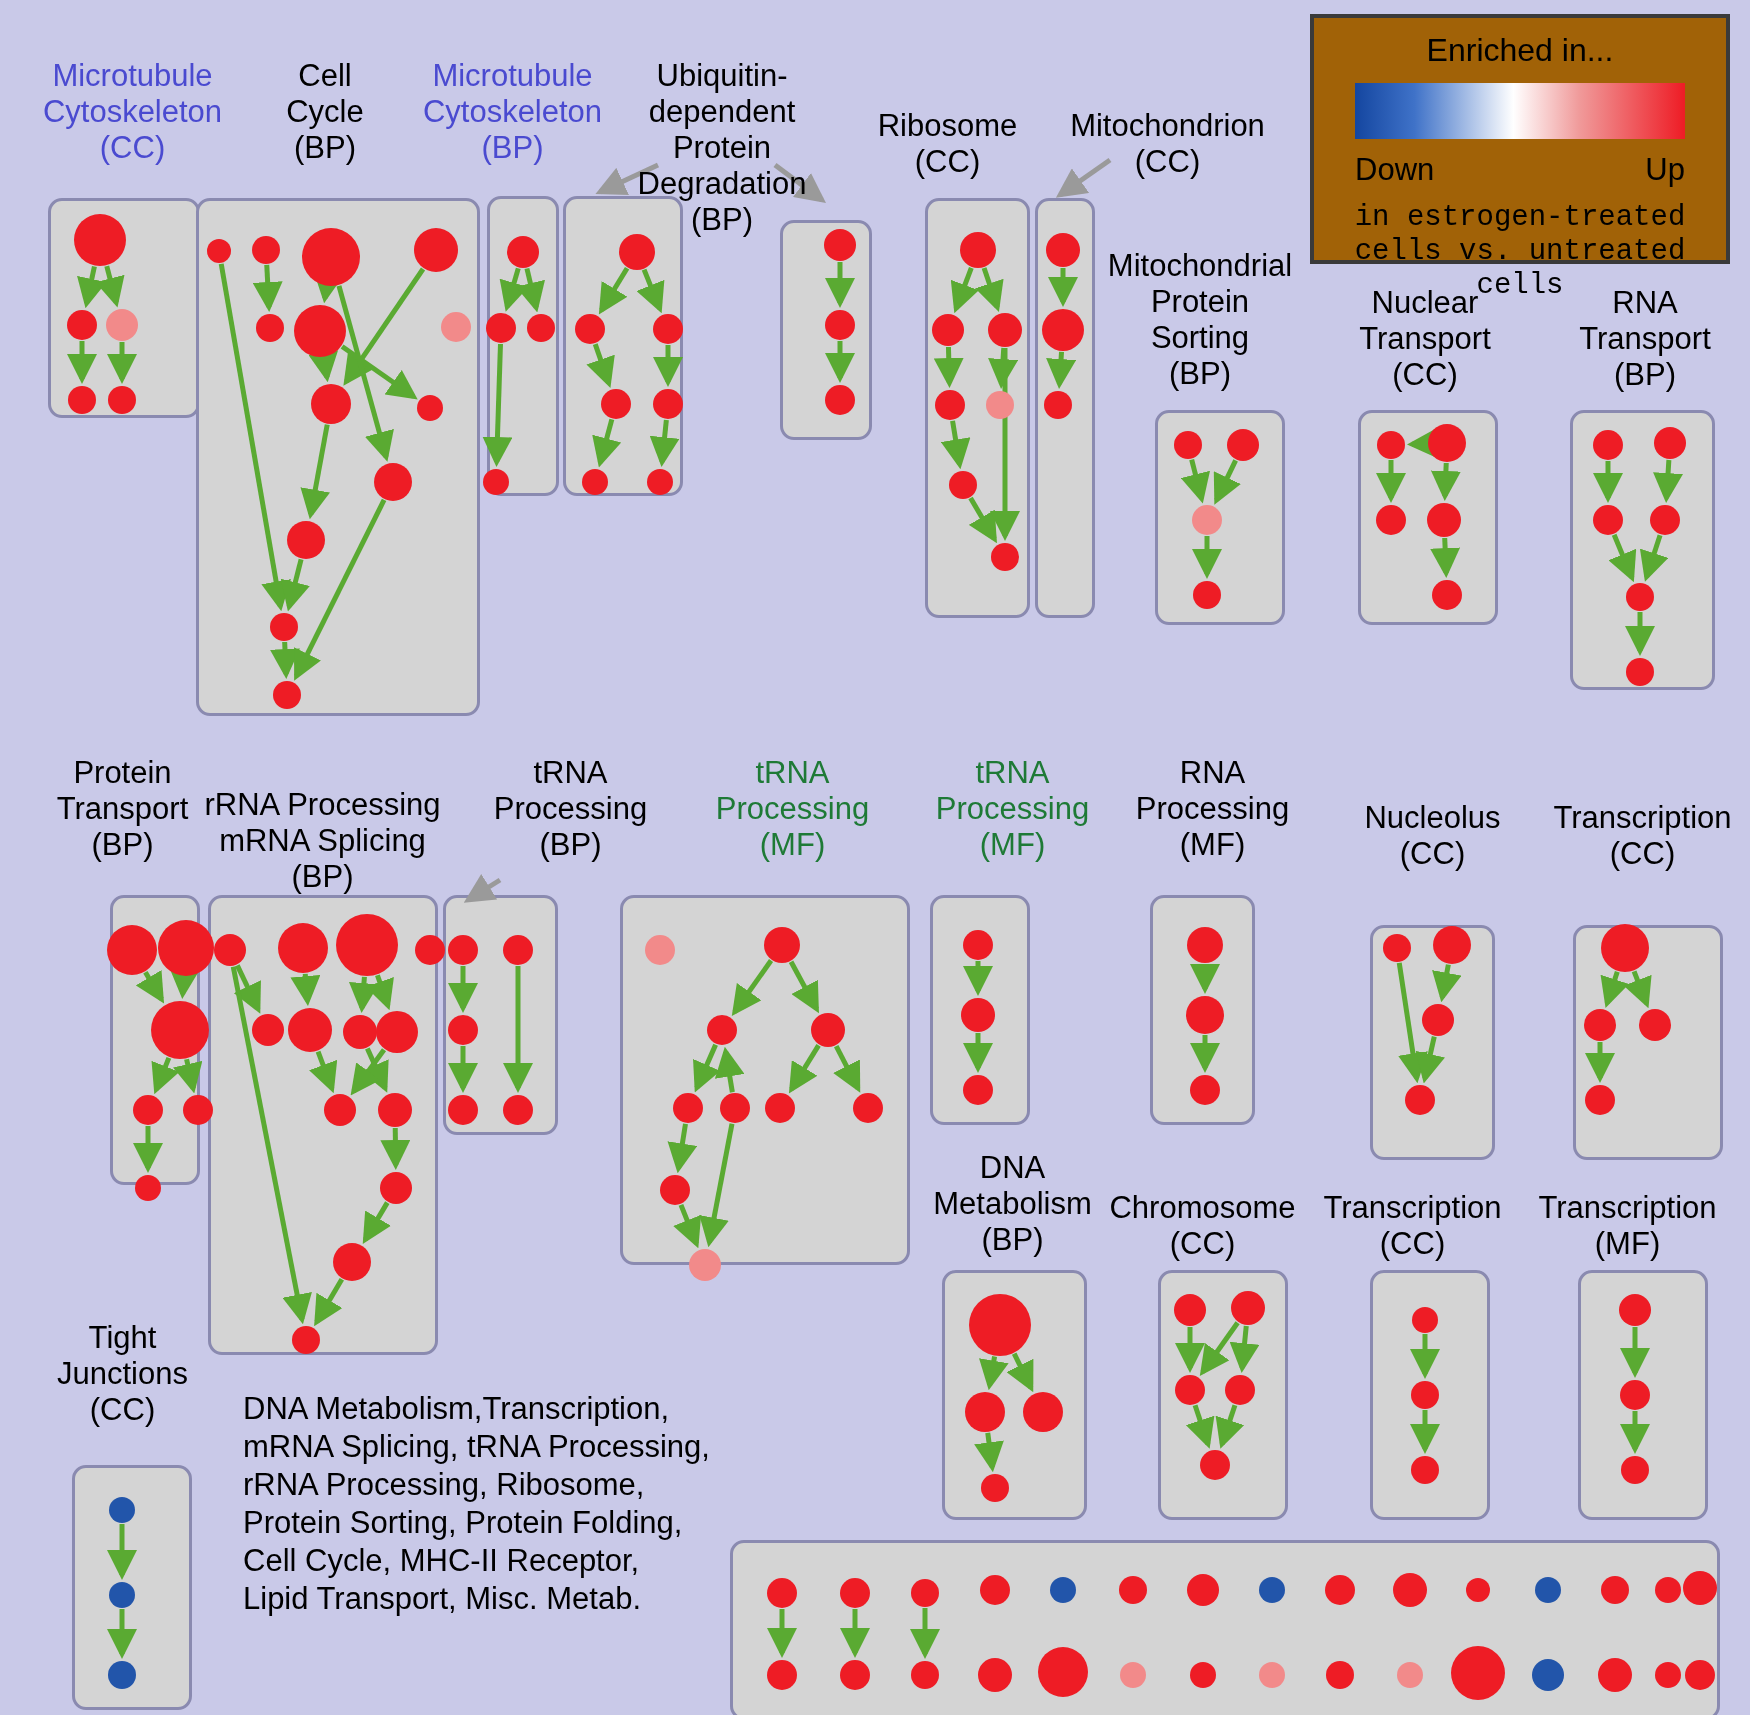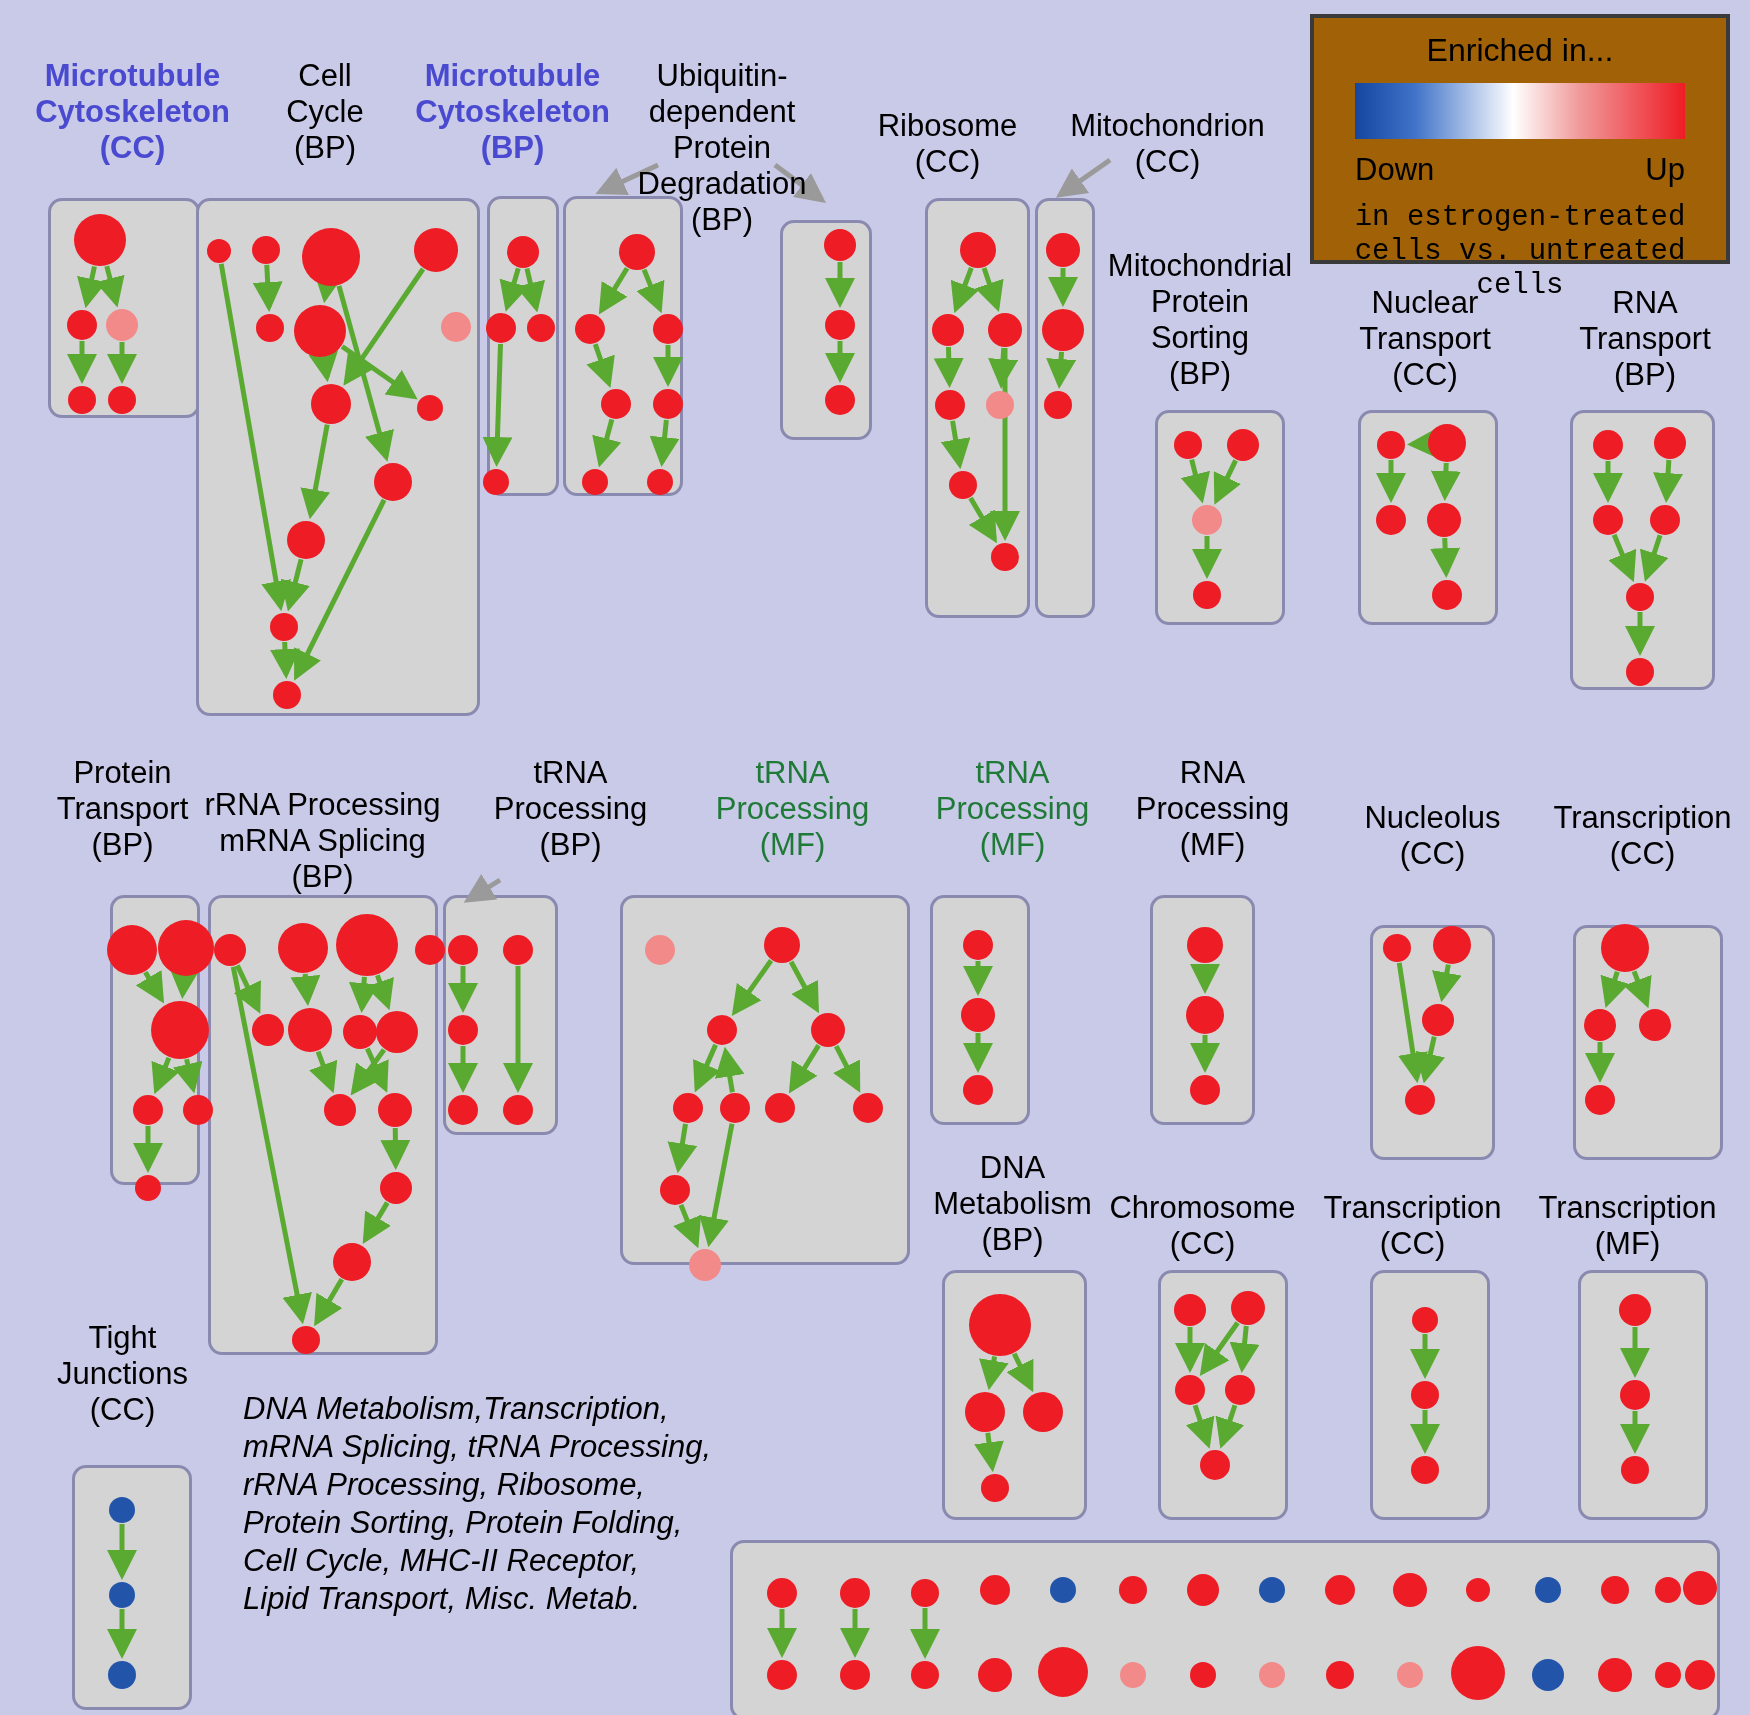--- a/index.html
+++ b/index.html
@@ -20,21 +20,21 @@
   }
   .label {
     position: absolute;
     text-align: center;
     font-size: 31px;
     line-height: 36px;
     color: #000;
     white-space: pre-line;
     pointer-events: none;
   }
-  .label.blue { color: #4a4ad0; font-weight: bold; }
+  .label.blue { color: #4a4ad0; }
   .label.green { color: #1e7a36; }
   .module {
     position: absolute;
     background: #d4d4d4;
     border: 3px solid #8a8ab0;
     border-radius: 14px;
     box-sizing: border-box;
   }
   .legend {
     position: absolute;
@@ -482,21 +482,21 @@
 (CC)</div>
     <div class="label" style="left: 1310px; top: 1190px; width: 205px;">Transcription
 (CC)</div>
     <div class="label" style="left: 1525px; top: 1190px; width: 205px;">Transcription
 (MF)</div>
     <div class="label" style="left: 35px; top: 1320px; width: 175px;">Tight
 Junctions
 (CC)</div>
   </div>
 
-<div class="free-text" style="left:243px; top:1390px; width:520px;font-style:italic;">DNA Metabolism,Transcription,
+<div class="free-text" style="left:243px; top:1390px; width:520px;">DNA Metabolism,Transcription,
 mRNA Splicing, tRNA Processing,
 rRNA Processing, Ribosome,
 Protein Sorting, Protein Folding,
 Cell Cycle, MHC-II Receptor,
 Lipid Transport, Misc. Metab.</div>
 
 <div class="legend" style="left:1310px; top:14px; width:420px; height:250px;">
   <div class="legend-title">Enriched in...</div>
   <div class="legend-bar"></div>
   <div class="legend-ends">

